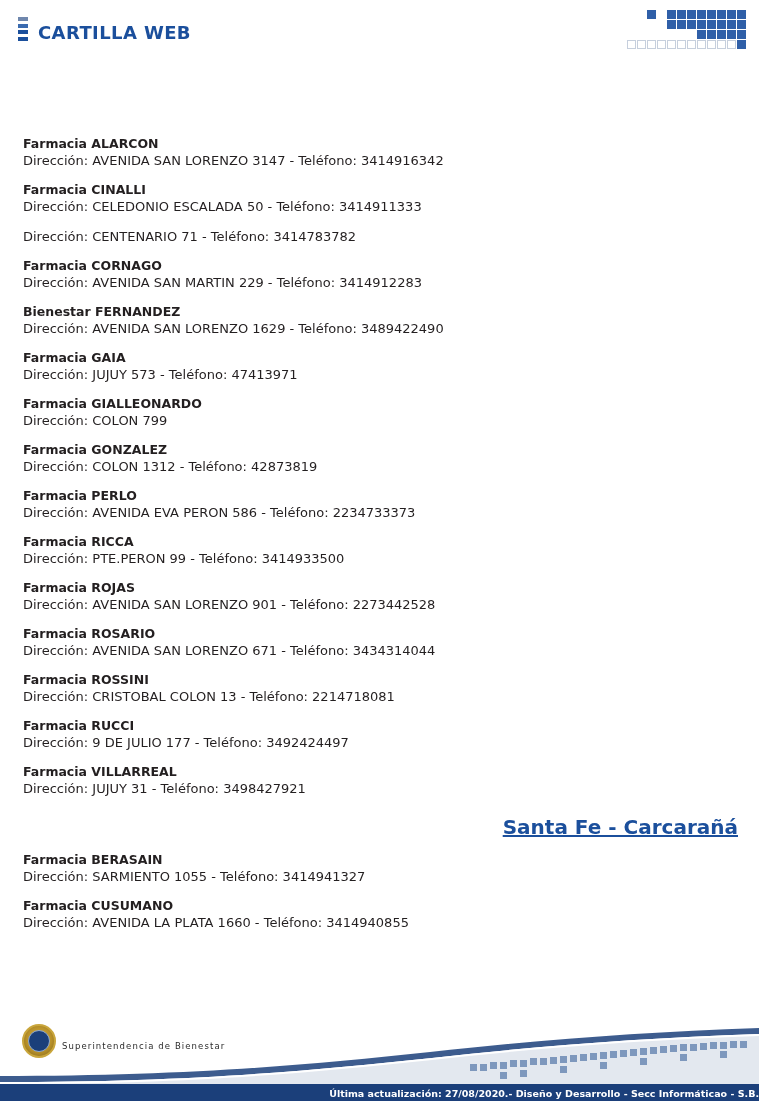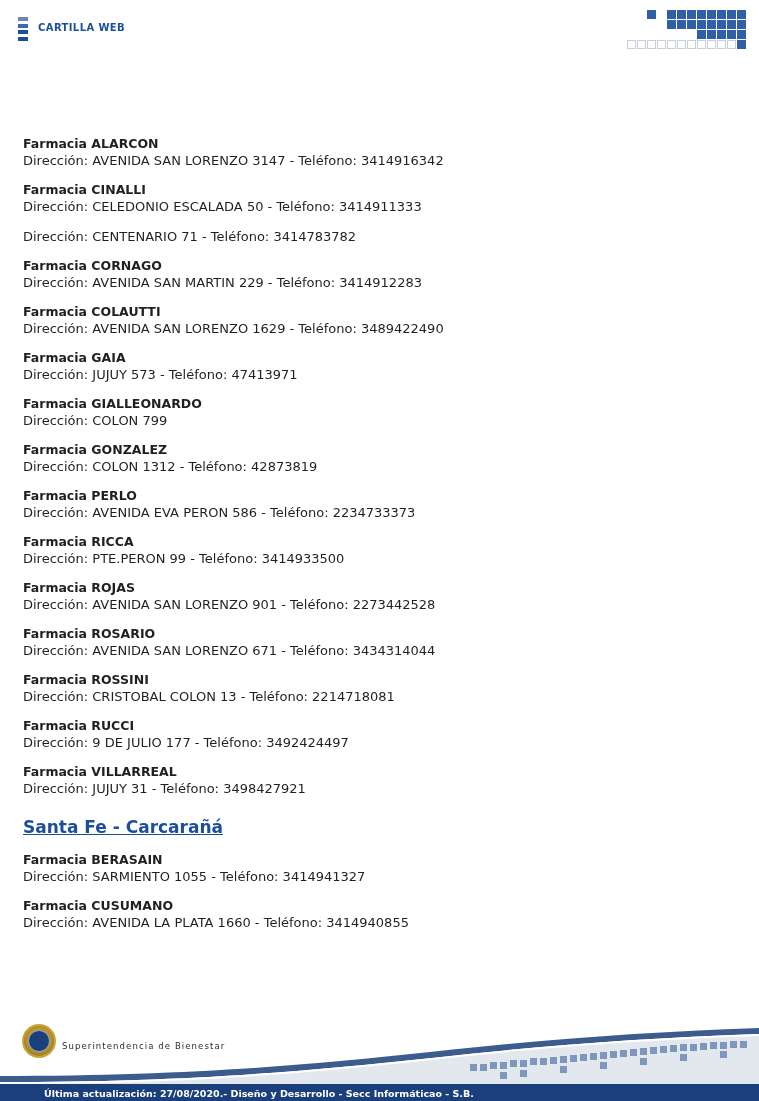--- a/index.html
+++ b/index.html
@@ -41,21 +41,21 @@
     background: #1b4f9c;
   }
   #header-logo-mark i:nth-child(1) { background: #6f87ad; }
   #header-logo-mark i:nth-child(2) { background: #3a6bb0; }
   #header-logo-mark i:nth-child(3) { background: #1b4f9c; }
   #header-logo-mark i:nth-child(4) { background: #12administration; }
   .hdr-title {
     position: absolute;
     left: 38px;
     top: 22px;
-    font-size: 10px;
+    font-size: 18px;
     font-weight: bold;
     letter-spacing: .4px;
     color: #1b4f9c;
   }
   #header-pixel-art {
     position: absolute;
     right: 14px;
     top: 10px;
     width: 118px;
     height: 38px;
@@ -79,26 +79,27 @@
     font-weight: bold;
     color: #231f20;
     line-height: 16px;
   }
   .entry-address {
     font-size: 13px;
     color: #231f20;
     line-height: 17px;
   }
   .section-heading {
-    font-size: 17px;
+    font-size: 20px;
     font-weight: bold;
     color: #1b4f9c;
     text-decoration: underline;
     margin: 21px 0 16px 0;
     line-height: 18px;
+    text-align: right;
   }
 
   
   #footer {
     position: absolute;
     left: 0;
     bottom: 0;
     width: 633px;
     height: 85px;
   }
@@ -143,21 +144,21 @@
     bottom: 0;
     width: 759px;
     height: 17px;
     background: #1b3f7a;
   }
   #footer-bar-text {
     position: absolute;
     left: 0;
     bottom: 2px;
     width: 759px;
-    text-align: left;
+    text-align: right;
     font-size: 9.5px;
     font-weight: bold;
     color: #ffffff;
     padding-left: 44px;
   }
 </style>
 </head>
 <body>
 
 <div id="header">
@@ -216,21 +217,21 @@
     <div class="entry-address">Dirección: CELEDONIO ESCALADA 50 - Teléfono: 3414911333</div>
   </div>
   <div class="entry">
     <div class="entry-address">Dirección: CENTENARIO 71 - Teléfono: 3414783782</div>
   </div>
   <div class="entry">
     <div class="entry-name">Farmacia CORNAGO</div>
     <div class="entry-address">Dirección: AVENIDA SAN MARTIN 229 - Teléfono: 3414912283</div>
   </div>
   <div class="entry">
-    <div class="entry-name">Farmacia COLAUTTI</div>
+    <div class="entry-name">Bienestar FERNANDEZ</div>
     <div class="entry-address">Dirección: AVENIDA SAN LORENZO 1629 - Teléfono: 3489422490</div>
   </div>
   <div class="entry">
     <div class="entry-name">Farmacia GAIA</div>
     <div class="entry-address">Dirección: JUJUY 573 - Teléfono: 47413971</div>
   </div>
   <div class="entry">
     <div class="entry-name">Farmacia GIALLEONARDO</div>
     <div class="entry-address">Dirección: COLON 799</div>
   </div>

